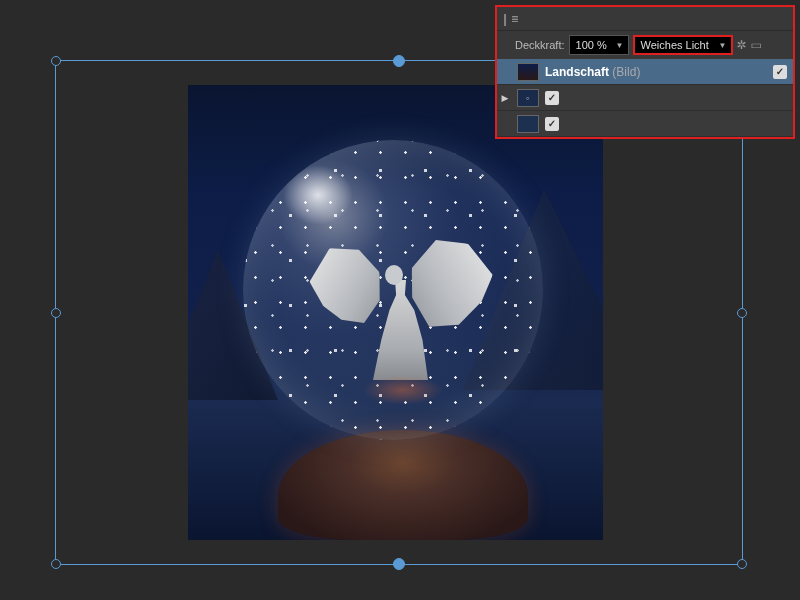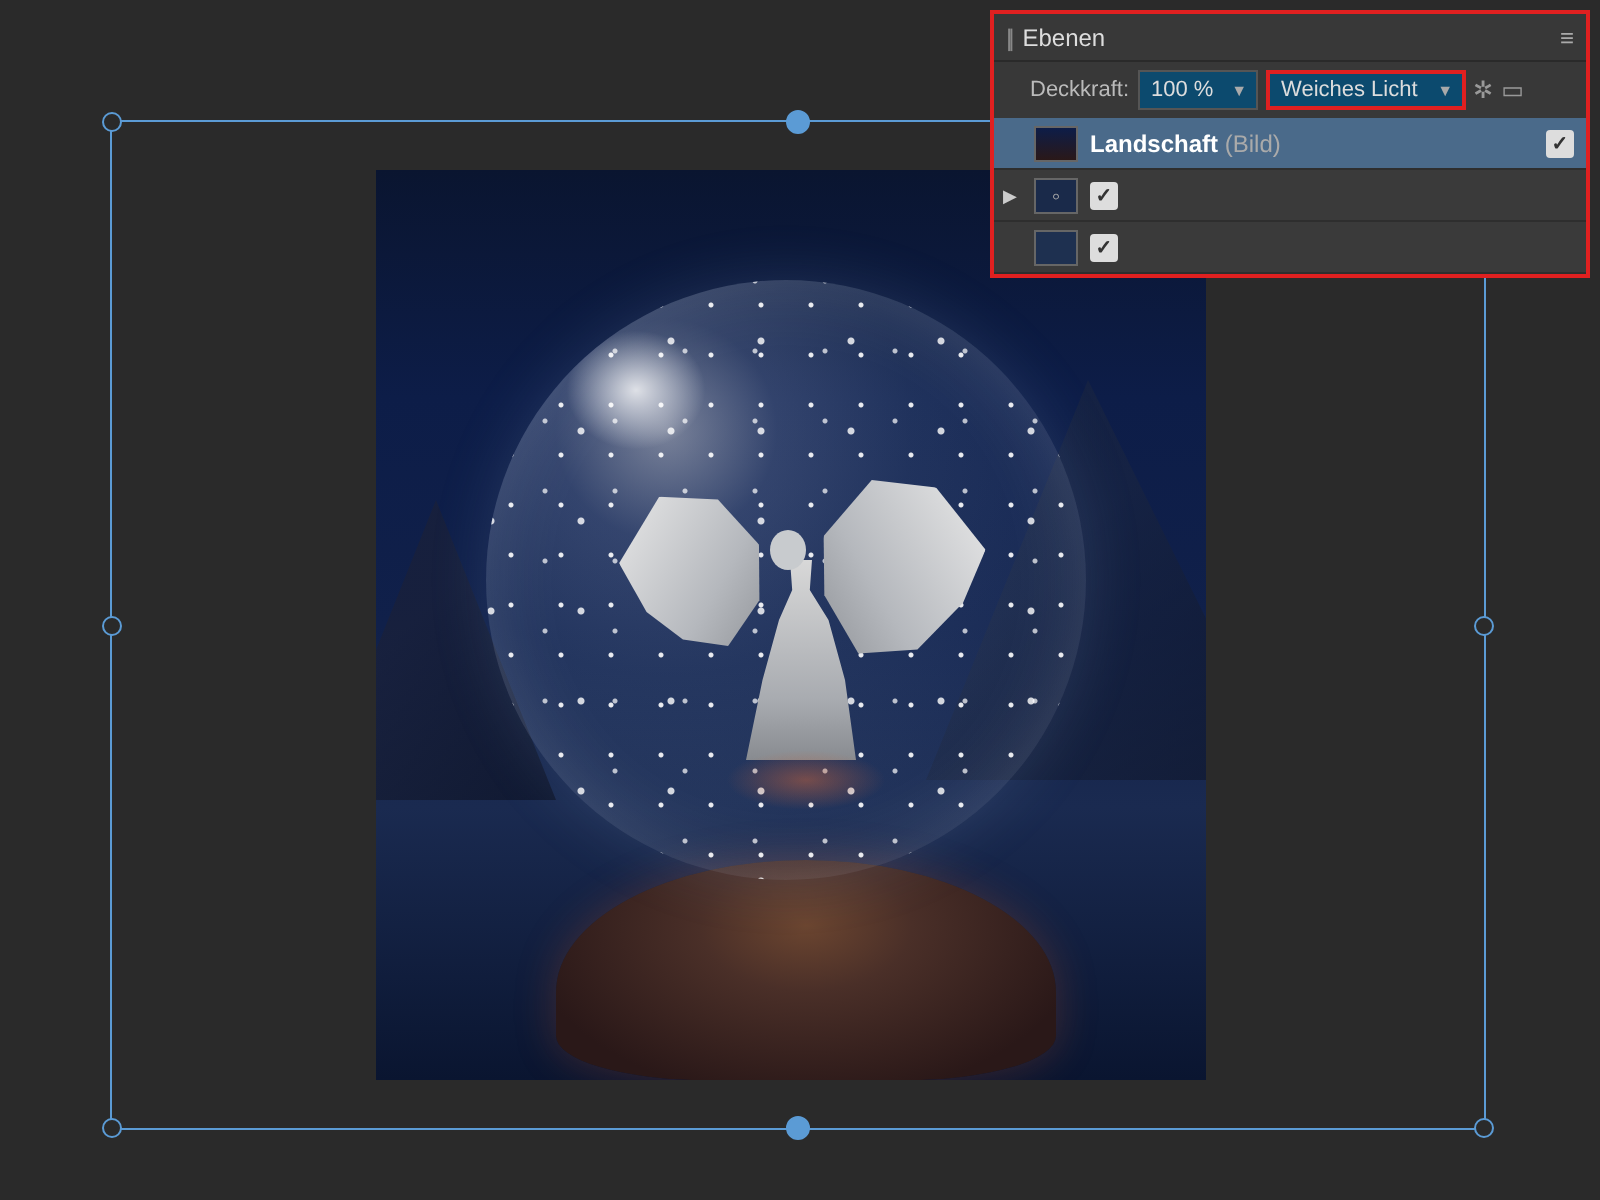--- a/index.html
+++ b/index.html
@@ -138,21 +138,21 @@
   .panel-title { flex:1; color:#ddd; }
   .menu-icon { color:#aaa; cursor:pointer; }
   .panel-controls {
     display:flex; align-items:center; gap:4px;
     height:28px; padding: 0 6px;
     background:#383838;
   }
   .ctrl-label { color:#bbb; font-size:11px;padding-left:12px; }
   .dropdown {
     display:flex; align-items:center; justify-content:space-between;
-    background:#0c4a6e; border:1px solid #555;
+    background:#000000; border:1px solid #555;
     height:20px; padding:0 4px 0 6px;
     color:#ddd; font-size:11px;
   }
   .dd-opacity { width:60px; }
   .dd-blend { width:100px; border:2px solid #e02020; }
   .dd-arrow { font-size:8px; color:#aaa; }
   .gear, .lock { color:#999; font-size:12px; }
   .layers {
     background:#3a3a3a;
   }
@@ -208,21 +208,20 @@
     <div class="handle h-mr"></div>
     <div class="handle h-bl"></div>
     <div class="handle h-bm"></div>
     <div class="handle h-br"></div>
   </div>
 </div>
 
 <div class="panel">
   <div class="panel-header">
     <span class="grip">||</span>
-    <span class="panel-title">Ebenen</span>
     <span class="menu-icon">≡</span>
   </div>
   <div class="panel-controls">
     <span class="ctrl-label">Deckkraft:</span>
     <div class="dropdown dd-opacity">
       <span>100 %</span>
       <span class="dd-arrow">▼</span>
     </div>
     <div class="dropdown dd-blend">
       <span>Weiches Licht</span>

